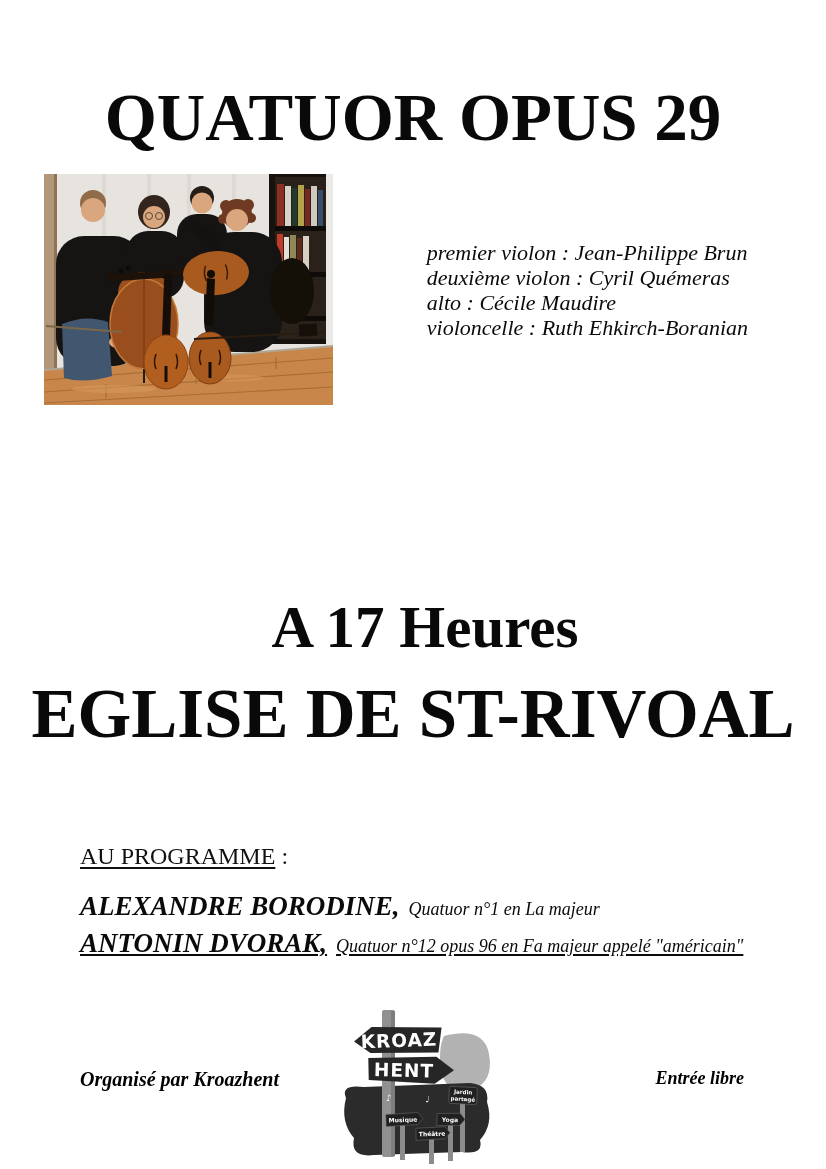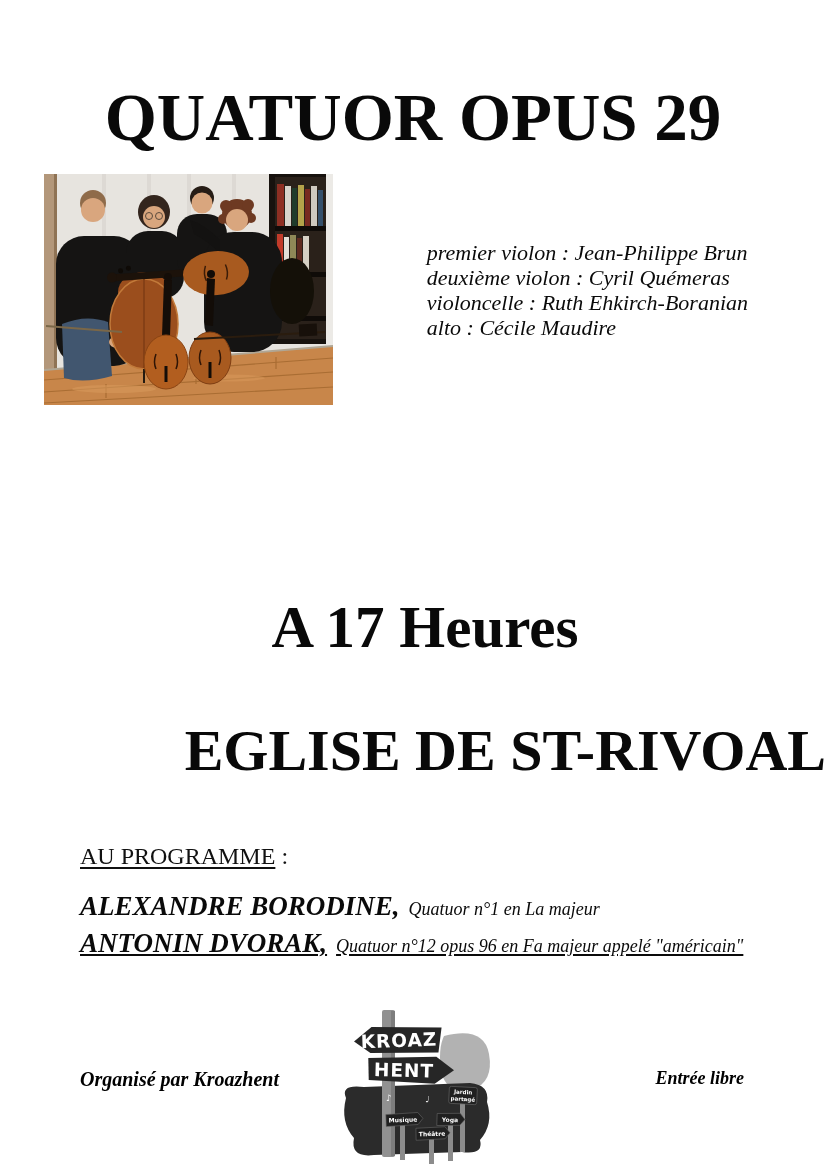--- a/index.html
+++ b/index.html
@@ -9,21 +9,21 @@
     font-family:"Liberation Serif", serif; color:#000; overflow:hidden;border-radius:9px;
   }
   .abs { position:absolute; }
   .headline {
     left:0; width:100%; text-align:center; font-weight:700;
     line-height:1; white-space:nowrap; color:#090909;
   }
   #title  { top:84px;  font-size:67px; }
   #date   { top:426px; font-size:62px; }
   #time   { top:586px; font-size:59px; }
-  #venue  { top:722px; font-size:58px;text-align:right; }
+  #venue  { top:680px; font-size:69px; }
 
   .photo { left:44px; top:174px; width:289px; height:231px; }
   .photo svg { display:block; width:100%; height:100%; }
 
   .credits {
     top:240px; right:78px; text-align:left;
     font-style:italic; font-size:22px; line-height:25px; color:#0a0a0a;
   }
 
   .prog-head { left:80px; top:843px; font-size:24px; color:#111; }
@@ -166,22 +166,22 @@
 
       <path d="M2,152 L78,158" stroke="#7a6748" stroke-width="2"></path>
       <path d="M150,165 L281,158" stroke="#2a1c0e" stroke-width="2"></path>
       <rect x="255" y="150" width="18" height="12" fill="#17100a" transform="rotate(-3 264 156)"></rect>
     </svg>
   </div>
 
   <div class="abs credits">
     <div>premier violon : Jean-Philippe Brun</div>
     <div>deuxième violon : Cyril Quémeras</div>
+    <div>alto : Cécile Maudire</div>
     <div>violoncelle : Ruth Ehkirch-Boranian</div>
-    <div>alto : Cécile Maudire</div>
   </div>
 
   <h2 id="time" class="abs headline" style="margin:12px">A 17 Heures</h2>
   <h2 id="venue" class="abs headline" style="margin:0">EGLISE DE ST-RIVOAL</h2>
 
   <div class="abs prog-head">
     <span class="u">AU PROGRAMME</span><span> :</span>
   </div>
 
   <div class="abs prog">

